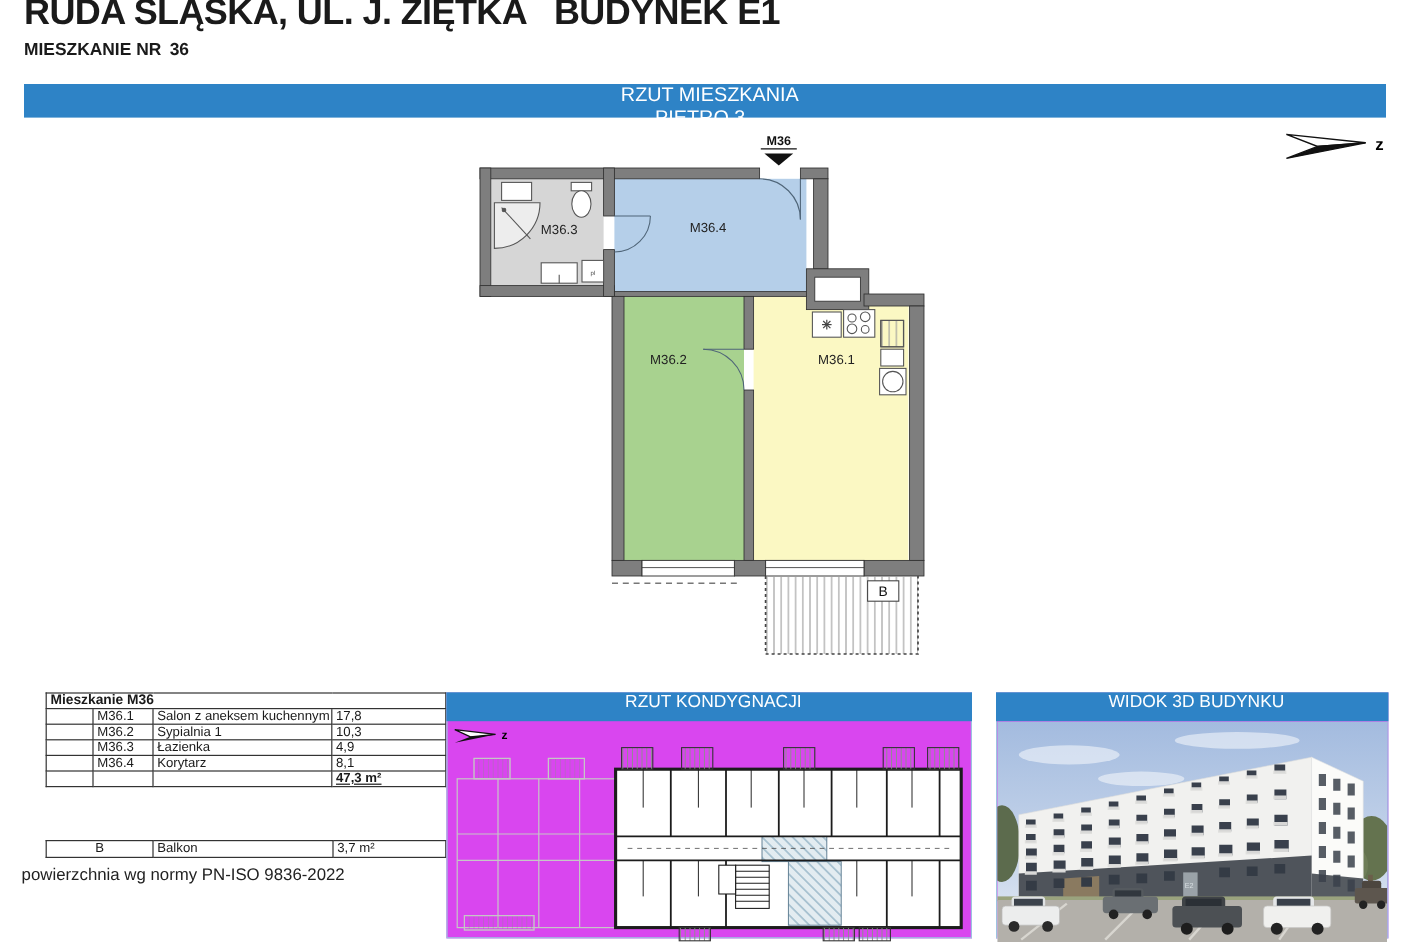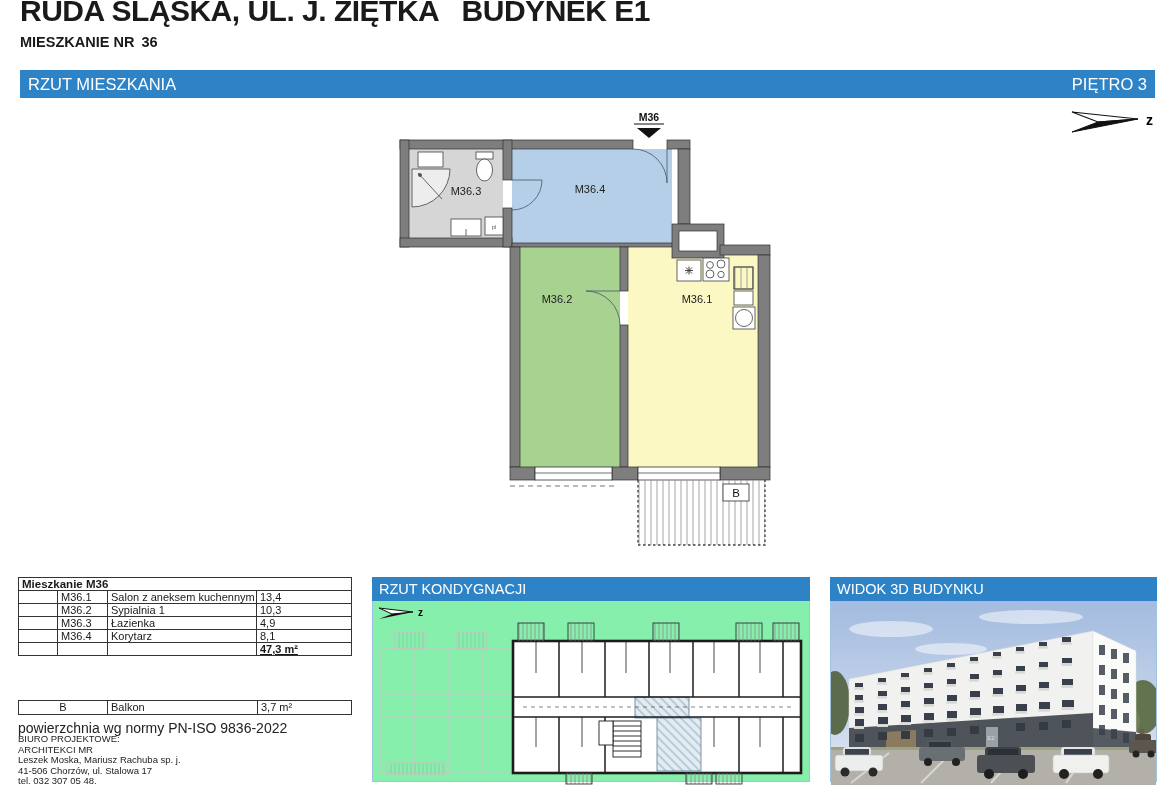--- a/index.html
+++ b/index.html
@@ -2,39 +2,39 @@
 <html><head>
 <meta charset="utf-8">
 <style>
   html,body{margin:0;padding:0;background:#fff;}
   #page{position:relative;width:1170px;height:785px;background:#fff;overflow:hidden;
         font-family:"Liberation Sans", sans-serif;color:#1a1a1a;}
   .abs{position:absolute;}
   #main-title{left:20px;top:-6px;font-size:30px;font-weight:bold;letter-spacing:-.5px;white-space:pre;}
   #subtitle{left:20px;top:34px;font-size:14.5px;font-weight:bold;}
   #subtitle b{margin-left:7px;}
-  .bluebar{background:#2e83c6;color:#fff;display:flex;justify-content:space-between;align-items:center;}
+  .bluebar{background:#2e83c6;color:#fff;display:flex;justify-content:space-between;align-items:center;flex-direction:column;}
   #section-bar{left:20px;top:70px;width:1135px;height:28px;font-size:16.5px;padding:0;}
   #section-bar .l{padding-left:8px;}
   #section-bar .r{padding-right:8px;font-weight:normal;}
   #plan-svg{left:390px;top:105px;}
   #compass-main{left:1066px;top:104px;}
   
-  table{border-collapse:collapse;table-layout:fixed;}
+  table{border-collapse:collapse;table-layout:fixed;margin-left:20px;}
   #area-table{left:18px;top:577px;width:333px;font-size:11px;}
   #area-table td{border:1px solid #333;padding:0 3px;height:12px;line-height:12px;overflow:hidden;white-space:nowrap;}
   #area-table .tt{font-weight:bold;font-size:11.5px;}
   #area-table .total{font-weight:bold;text-decoration:underline;}
   #balcony-table{left:18px;top:700px;width:333px;font-size:11px;}
   #balcony-table td{border:1px solid #333;padding:0 3px;height:13px;line-height:13px;white-space:nowrap;}
   #balcony-table .c{text-align:center;}
   #norm-note{left:18px;top:720px;font-size:14px;color:#222;}
   #office{left:18px;top:734px;font-size:9.5px;line-height:10.5px;color:#222;}
   
-  .panel{position:absolute;top:577px;height:205px;border:1px solid #9cc3e0;box-sizing:border-box;background:#86efac;}
+  .panel{position:absolute;top:577px;height:205px;border:1px solid #9cc3e0;box-sizing:border-box;background:#d946ef;}
   .panel .phead{height:24px;margin:-1px -1px 0 -1px;font-size:14.5px;padding-left:7px;display:flex;align-items:center;}
   #panel-floor{left:372px;width:438px;}
   #panel-3d{left:830px;width:327px;}
   .pbody{position:relative;width:100%;height:184px;overflow:hidden;}
   svg text{font-family:"Liberation Sans", sans-serif;}
 </style>
 </head>
 <body>
 
 <div id="page">
@@ -171,21 +171,21 @@
         <col style="width:95px">
       </colgroup>
     <tbody>
         <tr>
           <td colspan="4" class="tt">Mieszkanie M36</td>
         </tr>
     <tr>
           <td></td>
           <td>M36.1</td>
           <td>Salon z aneksem kuchennym</td>
-          <td>13,4</td>
+          <td>17,8</td>
         </tr>
     <tr>
           <td></td>
           <td>M36.2</td>
           <td>Sypialnia 1</td>
           <td>10,3</td>
         </tr>
     <tr>
           <td></td>
           <td>M36.3</td>
@@ -217,27 +217,20 @@
         <tr>
       <td class="c">B</td>
       <td>Balkon</td>
       <td>3,7 m²</td>
     </tr>
   </tbody>
     </table>
 
   <div class="abs" id="norm-note">powierzchnia wg normy PN-ISO 9836-2022</div>
 
-  <div class="abs" id="office">
-    <div>BIURO PROJEKTOWE:</div>
-    <div>ARCHITEKCI MR</div>
-    <div>Leszek Moska, Mariusz Rachuba sp. j.</div>
-    <div>41-506 Chorzów, ul. Stalowa 17</div>
-    <div>tel. 032 307 05 48.</div>
-  </div>
 
   <div class="panel" id="panel-floor">
     <div class="phead bluebar">RZUT KONDYGNACJI</div>
     <div class="pbody">
       <svg width="436" height="184" viewBox="0 0 436 184">
         <defs>
           <pattern id="ghatch" width="4" height="4" patternUnits="userSpaceOnUse">
             <line x1="2" y1="0" x2="2" y2="4" stroke="#8d8d8d" stroke-width="0.8"></line>
           </pattern>
           <pattern id="bluehatch" width="6" height="6" patternUnits="userSpaceOnUse" patternTransform="rotate(45)">

